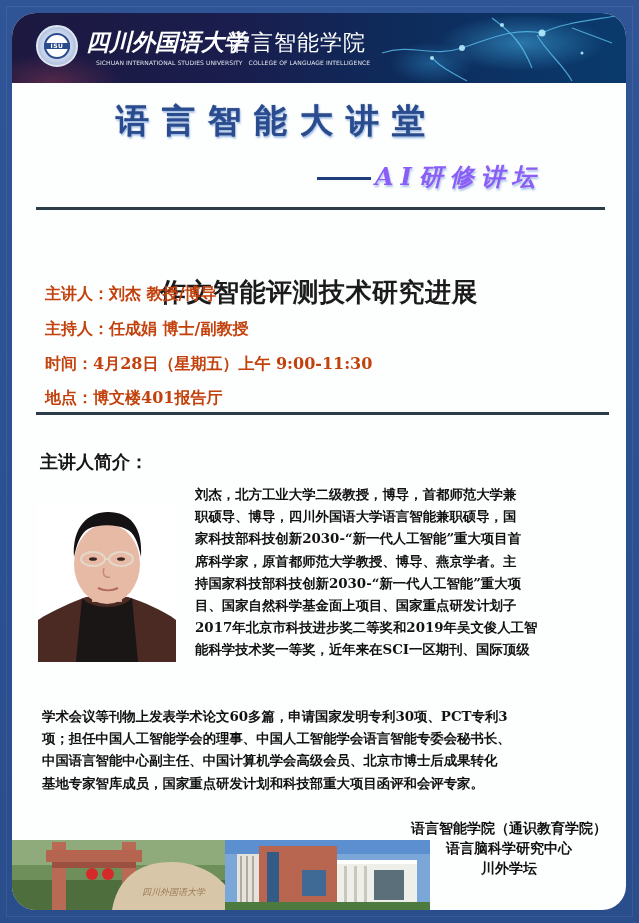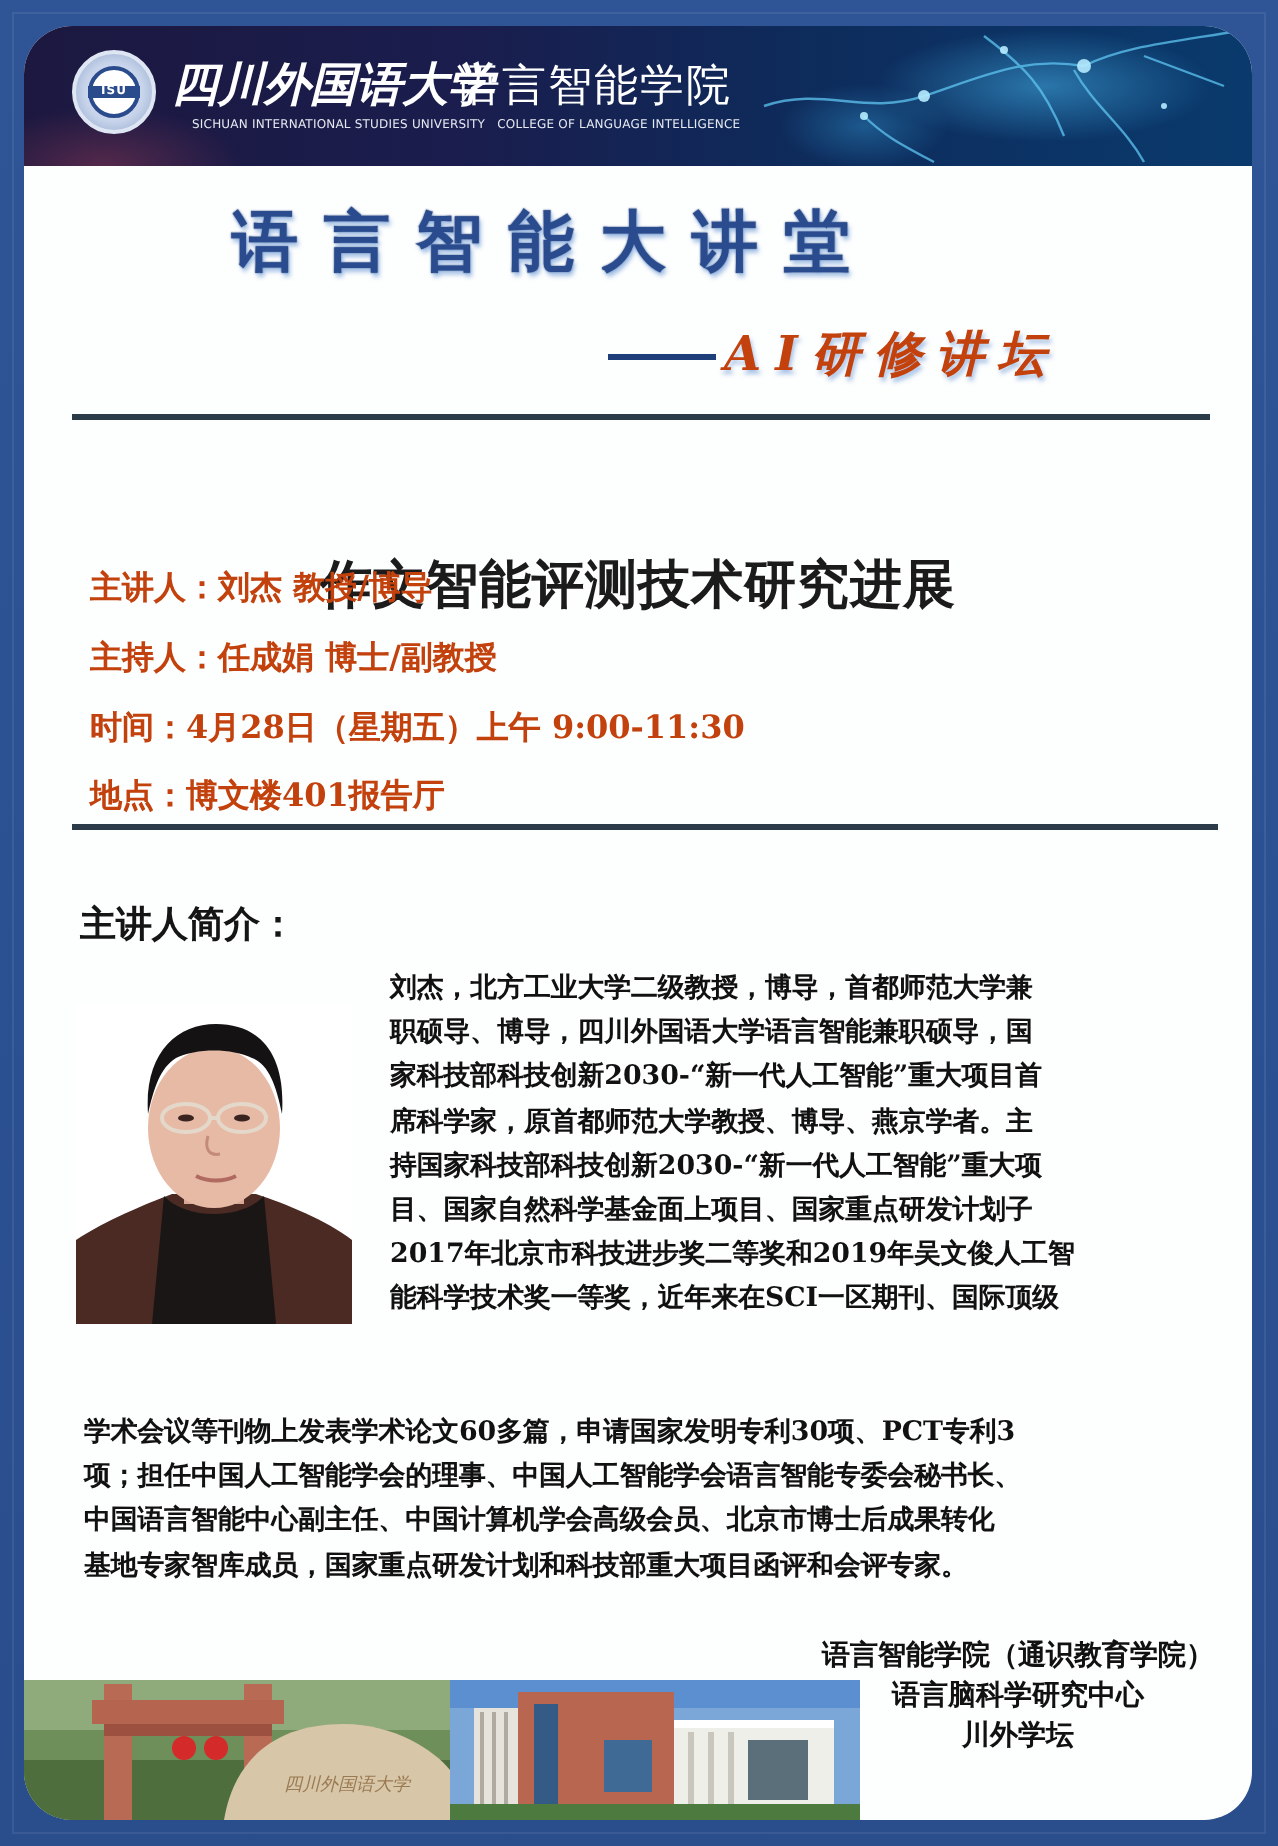--- a/index.html
+++ b/index.html
@@ -65,22 +65,22 @@
   }
 
   
   .lecture-title {
     position: absolute; left: 0; width: 517px; top: 86px; text-align: center;
     font: bold 33px "DejaVu Sans", sans-serif; letter-spacing: 13px; color: #2a4c8e;
     text-shadow: 1px 2px 2px rgba(90,140,210,0.55), 0 0 1px #1e3c73;
     padding-left: 13px;
   }
   .forum-subtitle {
-    position: absolute; left: 292px; top: 148px; font: bold italic 24px "DejaVu Serif", serif;
-    color: #c2410c; letter-spacing: 7px; text-shadow: 1px 2px 2px rgba(90,140,210,0.5);
+    position: absolute; left: 305px; top: 148px; font: bold italic 24px "DejaVu Serif", serif;
+    color: #8b5cf6; letter-spacing: 7px; text-shadow: 1px 2px 2px rgba(90,140,210,0.5);
     white-space: nowrap;
   }
   .forum-subtitle .dash { display: inline-block; width: 54px; height: 3px; background: #1f3f7a; vertical-align: middle; margin-right: 4px; letter-spacing: 0; }
 
   .rule { position: absolute; height: 3px; background: #2b3b48; }
   .rule.r1 { left: 24px; top: 194px; width: 569px; }
   .rule.r2 { left: 24px; top: 399px; width: 573px; }
 
   .talk-title {
     position: absolute; left: 0; width: 614px; top: 219px; text-align: center;

